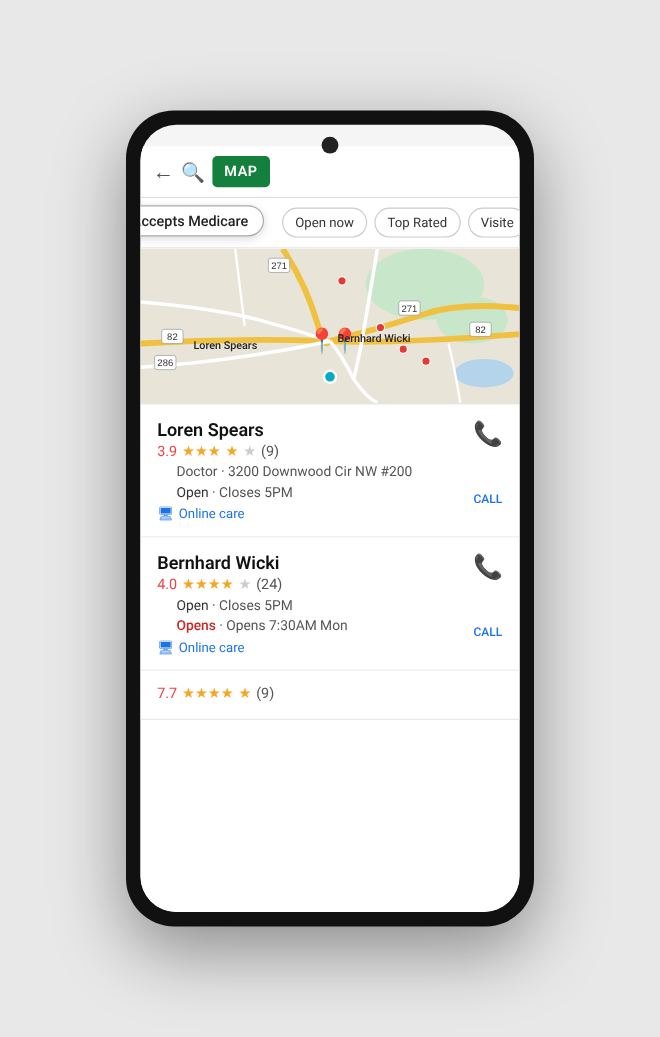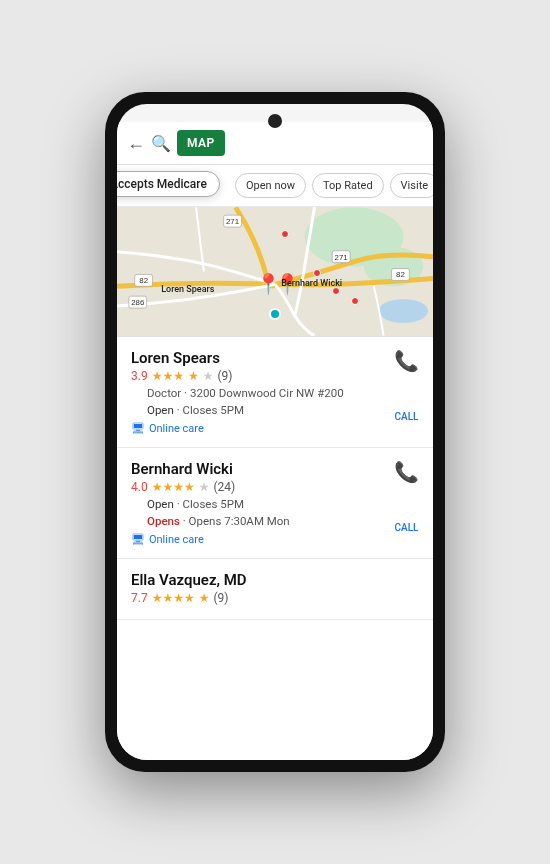--- a/index.html
+++ b/index.html
@@ -382,21 +382,20 @@
             </div>
           </div>
           <div class="call-btn">
             <span class="call-icon">📞</span>
             <span class="call-label">CALL</span>
           </div>
         </div>
       </div>
 
       <div class="listing">
-        <div class="listing-name">Ella Vazquez, MD</div>
         <div class="rating-row">
           <span class="rating-num">7.7</span>
           <span class="stars">★★★★</span>
           <span style="color:#f5a623; font-size:12px;">★</span>
           <span class="review-count">(9)</span>
         </div>
       </div>
 
     </div>
   </div>

